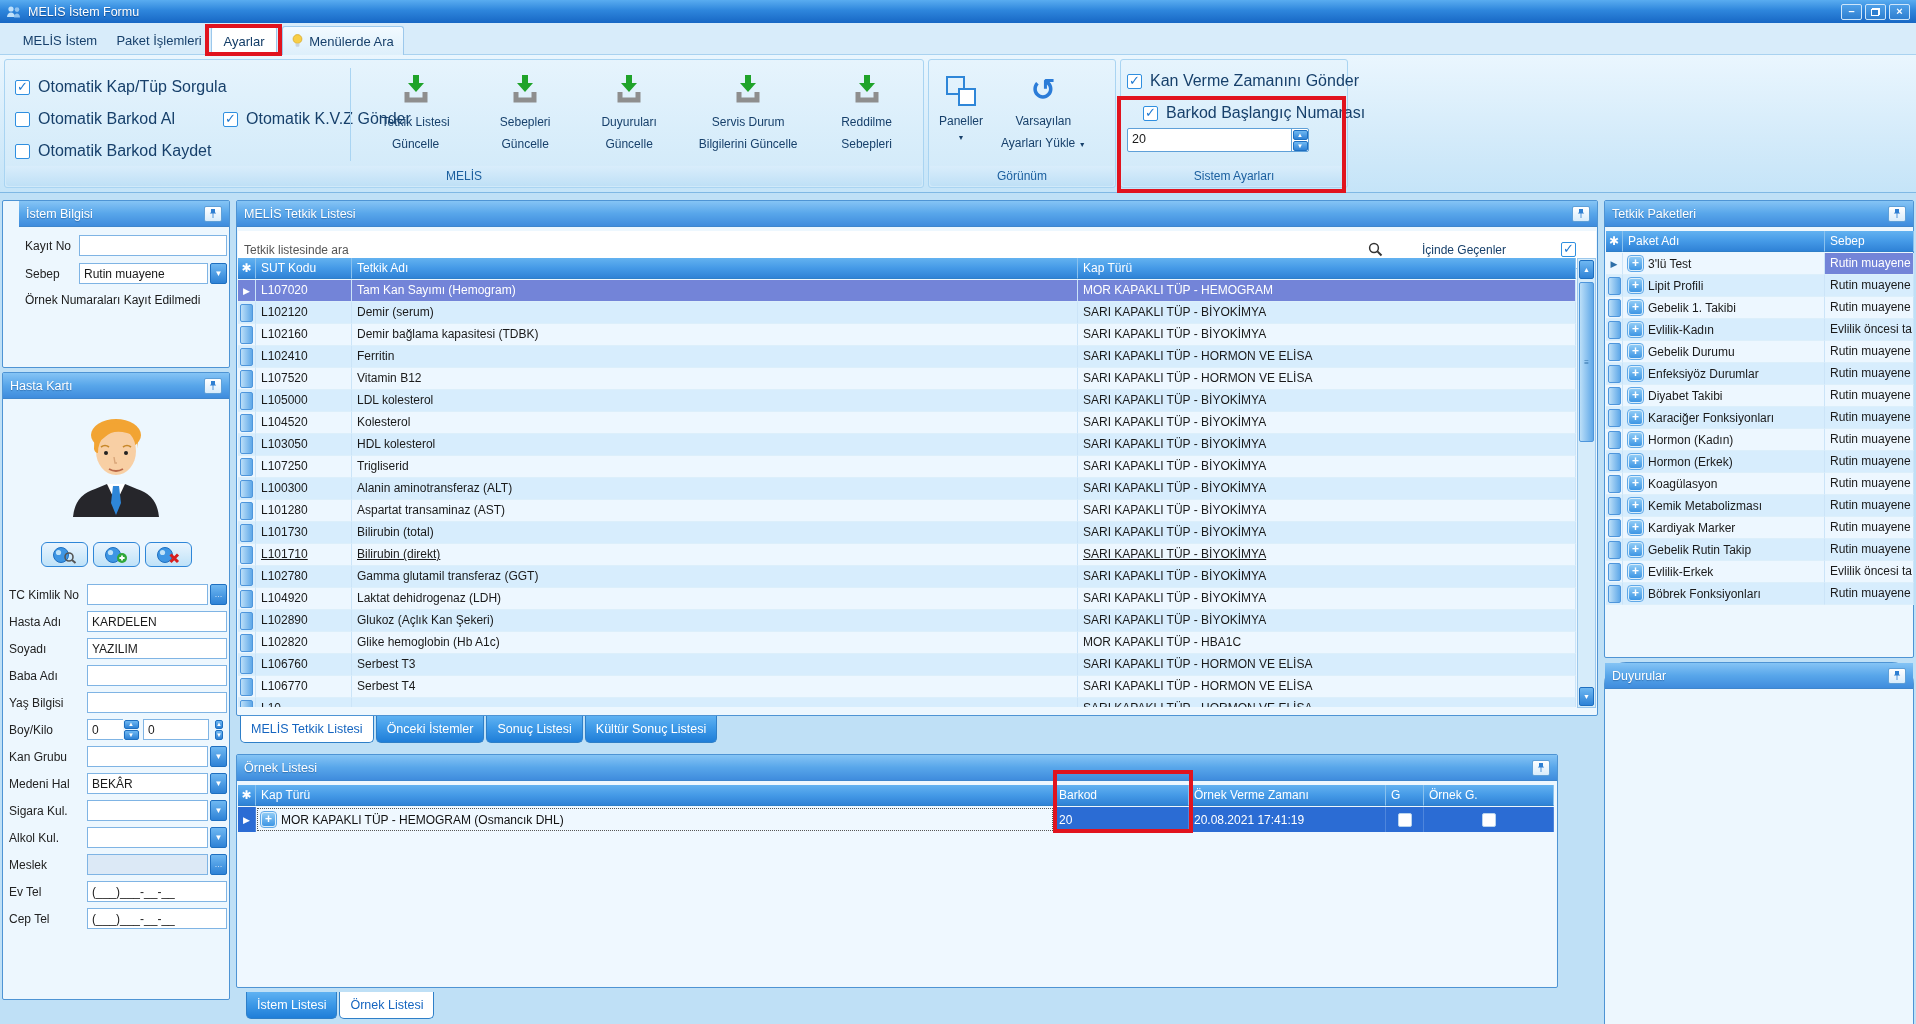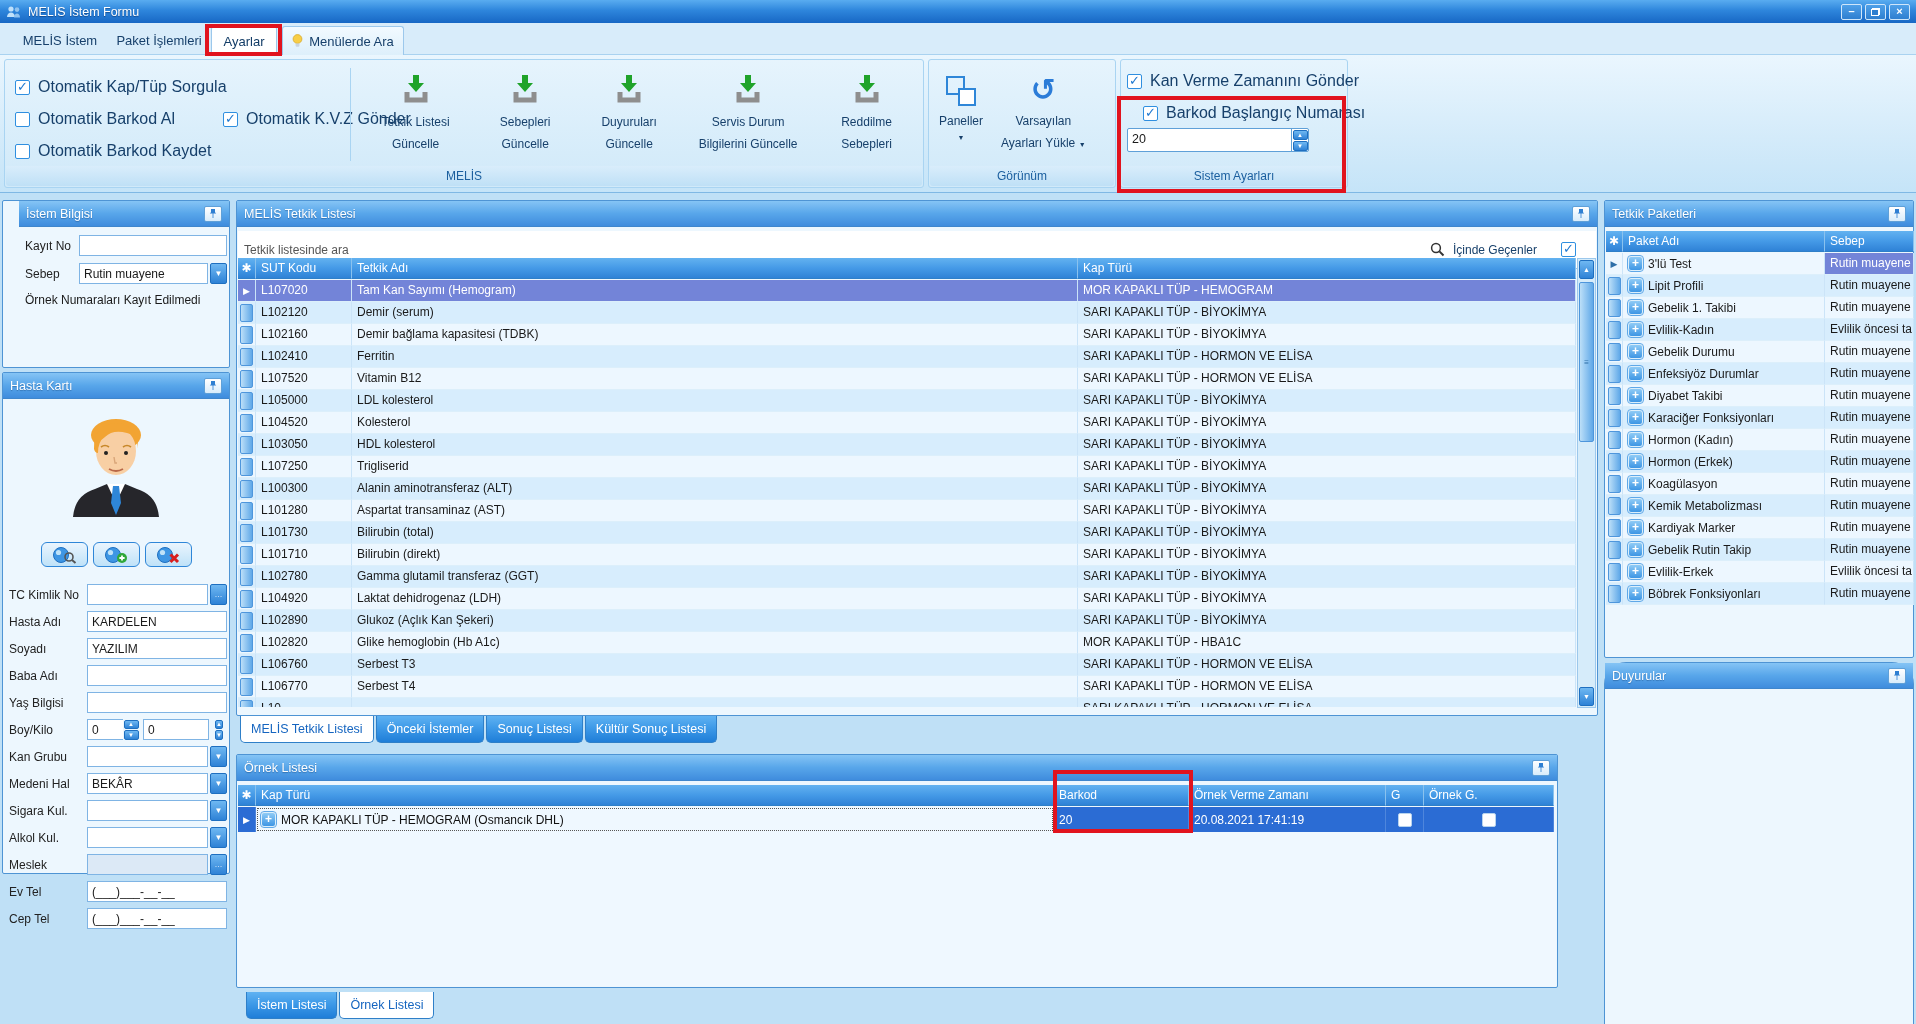--- a/index.html
+++ b/index.html
@@ -273,21 +273,21 @@
     </div>
     <div class="hrow" style="margin-top:7px;">
       <span class="hlab" style="width:54px;">Sebep</span>
       <div class="finput" style="width:146px;">Rutin muayene</div>
       <div class="fctrl">▼</div>
     </div>
     <div class="note" style="margin-top:9px;">Örnek Numaraları Kayıt Edilmedi</div>
   </div>
 </div>
 
-<div class="panel" style="left:2px;top:372px;width:228px;height:502px;">
+<div class="panel" style="left:2px;top:372px;width:228px;height:628px;">
   <div class="phead">
     <span>Hasta Kartı</span>
     <span class="pin">
   <svg width="10" height="11" viewBox="0 0 10 11">
           <path d="M3 1h4v3.2l1.2 1.3H1.8L3 4.2zM4.6 5.5h0.8V10h-0.8z" fill="#2E7FD2"></path>
         </svg>
 </span>
   </div>
   <div style="text-align:center;padding-top:14px;">
     <svg width="126" height="104" viewBox="0 0 126 104">
@@ -405,21 +405,21 @@
 
 <div class="panel" style="left:236px;top:200px;width:1362px;height:516px;">
   <div class="phead">
     <span>MELİS Tetkik Listesi</span>
     <span class="pin">
   <svg width="10" height="11" viewBox="0 0 10 11">
           <path d="M3 1h4v3.2l1.2 1.3H1.8L3 4.2zM4.6 5.5h0.8V10h-0.8z" fill="#2E7FD2"></path>
         </svg>
 </span>
   </div>
-  <div class="searchrow" style="left:1px;top:30px;right:1px;height:38px;">
+  <div class="searchrow" style="left:1px;top:30px;right:1px;height:38px;gap:31px;">
     <div style="flex:1;padding:0 6px;color:#555;">Tetkik listesinde ara</div>
     <svg width="15" height="15" viewBox="0 0 15 15" style="flex:none;margin-right:8px;">
       <circle cx="6" cy="6" r="4.4" fill="none" stroke="#333" stroke-width="1.5"></circle>
         <line x1="9.4" y1="9.4" x2="13.5" y2="13.5" stroke="#333" stroke-width="2"></line>
     </svg>
     <span style="color:#17406B;margin-right:24px;">İçinde Geçenler</span>
     <div class="cb on" style="margin-right:20px;"></div>
   </div>
   <div class="ghead" style="position:absolute;left:1px;top:57px;grid-template-columns:18px 96px 726px 498px;">
     <div class="ghc" style="padding:3px 2px;text-align:center;">✱</div>
@@ -517,21 +517,21 @@
         <div class="tc">SARI KAPAKLI TÜP - BİYOKİMYA</div>
       </div>
       <div class="trow ralt" style="grid-template-columns: 18px 96px 726px 498px; height: 22px;">
         <div class="tind">
           <span class="tbar"></span>
         </div>
         <div class="tc">L101730</div>
         <div class="tc">Bilirubin (total)</div>
         <div class="tc">SARI KAPAKLI TÜP - BİYOKİMYA</div>
       </div>
-      <div class="trow" style="grid-template-columns: 18px 96px 726px 498px; height: 22px;">
+      <div class="trow" style="grid-template-columns: 18px 96px 726px 498px; height: 22px; text-decoration: underline;">
         <div class="tind">
           <span class="tbar"></span>
         </div>
         <div class="tc">L101710</div>
         <div class="tc">Bilirubin (direkt)</div>
         <div class="tc">SARI KAPAKLI TÜP - BİYOKİMYA</div>
       </div>
       <div class="trow ralt" style="grid-template-columns: 18px 96px 726px 498px; height: 22px;">
         <div class="tind">
           <span class="tbar"></span>

